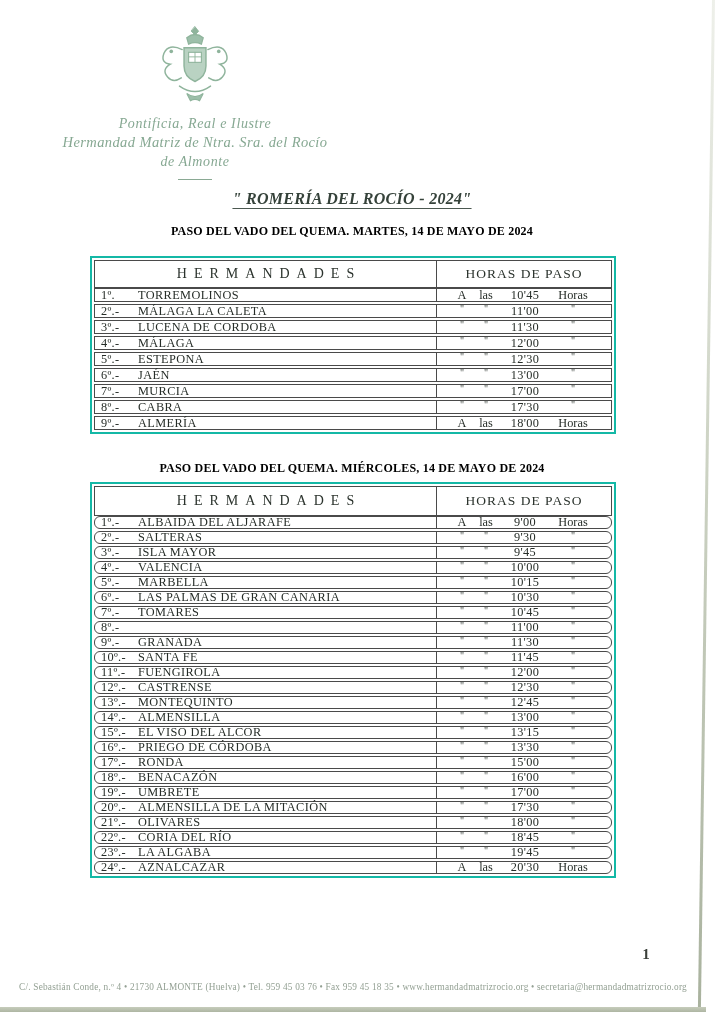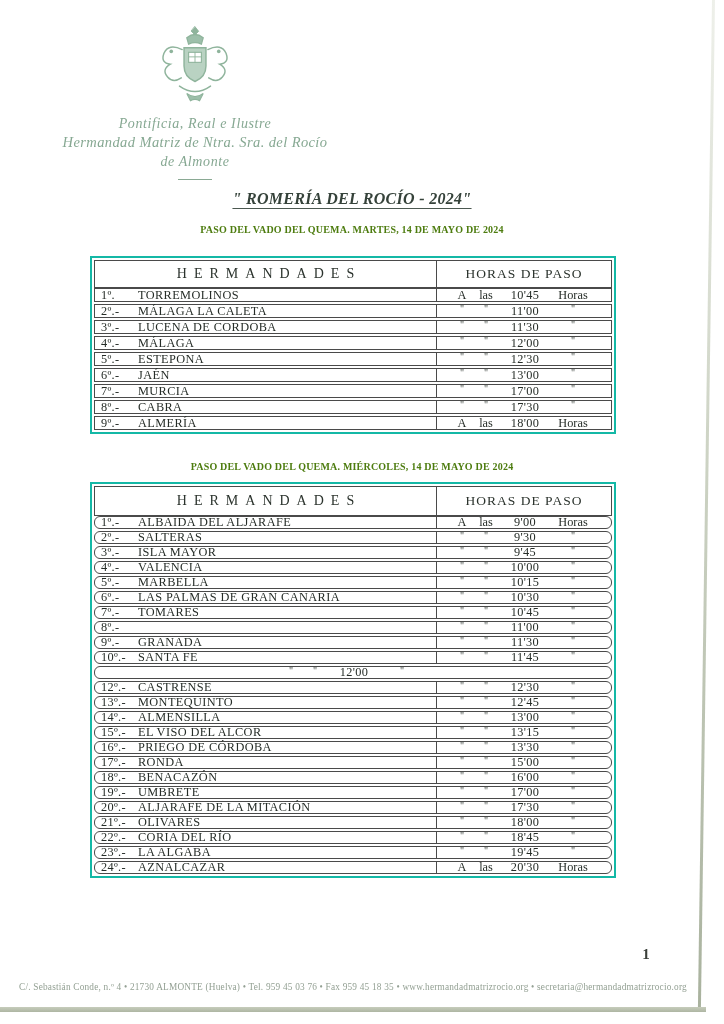--- a/index.html
+++ b/index.html
@@ -23,21 +23,21 @@
   .org-l3 { font-size:14px; letter-spacing:0.6px; }
   .org-rule { width:34px; height:0; border-top:1.5px solid #8aa994; margin:8px auto 0 auto; }
 
   
   .doc-title { position:absolute; top:190px; left:0; width:704px; text-align:center;
                font-size:16px; font-weight:bold; font-style:italic; color:#35423a;
                letter-spacing:0.3px; }
   .doc-title .u { text-decoration:underline; text-underline-offset:4px;
                   text-decoration-thickness:1px; text-decoration-color:#4b5850; }
   .section-heading { position:absolute; left:0; width:704px; text-align:center;
-                     font-size:10px; font-weight:bold; color:#4d7c0f; letter-spacing:0.2px; }
+                     font-size:12px; font-weight:bold; color:#000000; letter-spacing:0.2px; }
   .heading-1 { top:224px; }
   .heading-2 { top:461px; }
 
   
   .tbl { position:absolute; left:90px; width:526px; border:2px solid #14b8a6;
          padding:2px; background:#fff; }
   .tbl-1 { top:256px; }
   .tbl-2 { top:482px; }
   .row { display:flex; border:1px solid #4a4a4a; margin-top:2px; align-items:center;
          color:#262d28; }
@@ -338,20 +338,24 @@
             <span class="nm">SANTA FE</span>
           </div>
           <div class="c2">
             <span class="p-a ditto">"</span>
             <span class="p-las ditto">"</span>
             <span class="p-time">11'45</span>
             <span class="p-horas ditto">"</span>
           </div>
         </div>
         <div class="row">
+          <div class="c1">
+            <span class="ord">11º.-</span>
+            <span class="nm">FUENGIROLA</span>
+          </div>
           <div class="c2">
             <span class="p-a ditto">"</span>
             <span class="p-las ditto">"</span>
             <span class="p-time">12'00</span>
             <span class="p-horas ditto">"</span>
           </div>
         </div>
         <div class="row">
           <div class="c1">
             <span class="ord">12º.-</span>
@@ -444,21 +448,21 @@
           <div class="c2">
             <span class="p-a ditto">"</span>
             <span class="p-las ditto">"</span>
             <span class="p-time">17'00</span>
             <span class="p-horas ditto">"</span>
           </div>
         </div>
         <div class="row">
           <div class="c1">
             <span class="ord">20º.-</span>
-            <span class="nm">ALJARAFE DE LA MITACIÓN</span>
+            <span class="nm">ALMENSILLA DE LA MITACIÓN</span>
           </div>
           <div class="c2">
             <span class="p-a ditto">"</span>
             <span class="p-las ditto">"</span>
             <span class="p-time">17'30</span>
             <span class="p-horas ditto">"</span>
           </div>
         </div>
         <div class="row">
           <div class="c1">

